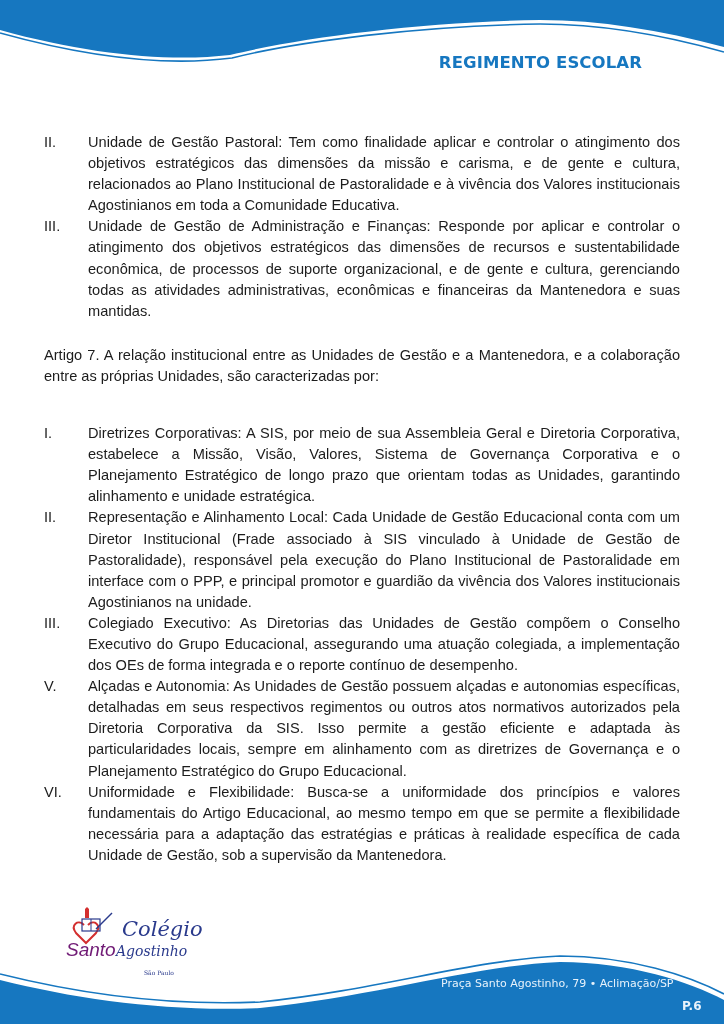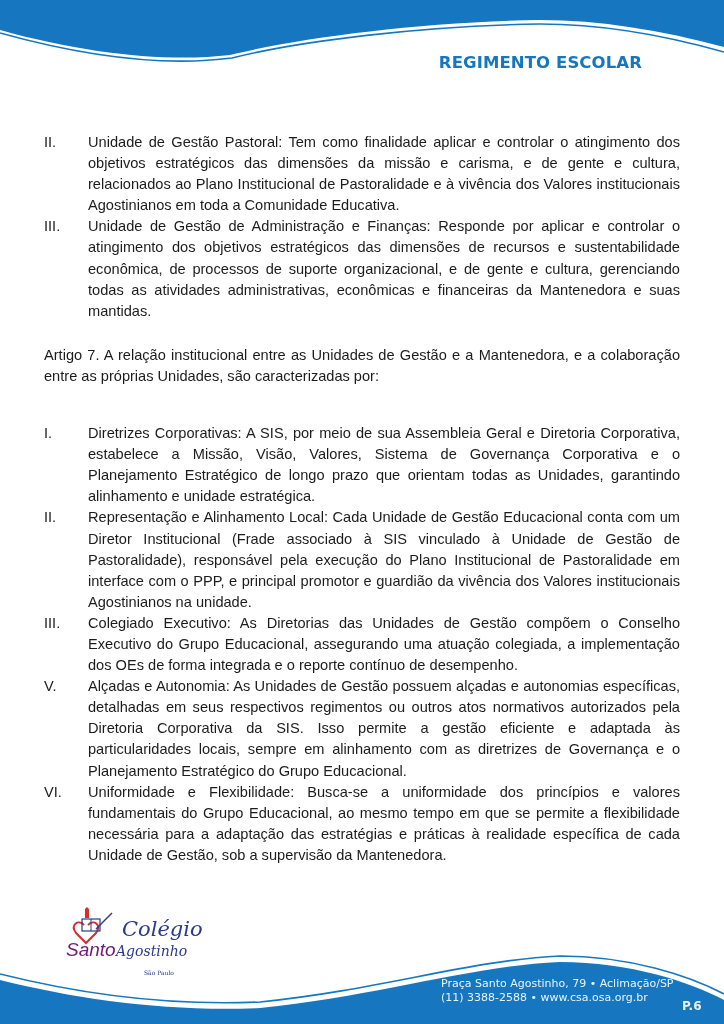--- a/index.html
+++ b/index.html
@@ -57,21 +57,21 @@
     <li class="list-item">
       <span class="list-num">III.</span>
       <span>Colegiado Executivo: As Diretorias das Unidades de Gestão compõem o Conselho Executivo do Grupo Educacional, assegurando uma atuação colegiada, a implementação dos OEs de forma integrada e o reporte contínuo de desempenho.</span>
     </li>
     <li class="list-item">
       <span class="list-num">V.</span>
       <span>Alçadas e Autonomia: As Unidades de Gestão possuem alçadas e autonomias específicas, detalhadas em seus respectivos regimentos ou outros atos normativos autorizados pela Diretoria Corporativa da SIS. Isso permite a gestão eficiente e adaptada às particularidades locais, sempre em alinhamento com as diretrizes de Governança e o Planejamento Estratégico do Grupo Educacional.</span>
     </li>
     <li class="list-item">
       <span class="list-num">VI.</span>
-      <span>Uniformidade e Flexibilidade: Busca-se a uniformidade dos princípios e valores fundamentais do Grupo Educacional, ao mesmo tempo em que se permite a flexibilidade necessária para a adaptação das estratégias e práticas à realidade específica de cada Unidade de Gestão, sob a supervisão da Mantenedora.</span>
+      <span>Uniformidade e Flexibilidade: Busca-se a uniformidade dos princípios e valores fundamentais do Artigo Educacional, ao mesmo tempo em que se permite a flexibilidade necessária para a adaptação das estratégias e práticas à realidade específica de cada Unidade de Gestão, sob a supervisão da Mantenedora.</span>
     </li>
   </ol>
 </div>
 
 <svg class="footer-wave" viewBox="0 0 724 90" preserveAspectRatio="none">
   <path d="M0,46 C80,66 170,78 260,74 C380,62 470,32 560,28 C630,28 690,48 724,66 L724,90 L0,90 Z" fill="#1677c0"></path>
   <path d="M0,40 C80,60 170,72 260,68 C380,56 470,26 560,22 C630,22 690,42 724,60" fill="none" stroke="#1677c0" stroke-width="1.6"></path>
 </svg>
 
 <div class="logo">
@@ -83,15 +83,14 @@
     <path d="M17,2 L19,0 L21,2 L21,11 L17,11 Z" fill="#d32f2f"></path>
   </svg>
   <span class="logo-word-1">Colégio</span>
   <span class="logo-word-2">Santo</span>
   <span class="logo-word-3">Agostinho</span>
   <span class="logo-city">São Paulo</span>
 </div>
 
 <div class="footer-address">
   <div>Praça Santo Agostinho, 79 • Aclimação/SP</div>
-  <div>(11) 3388-2588 • www.csa.osa.org.br</div>
 </div>
 <div class="footer-page">P.6</div>
 
 </body></html>

